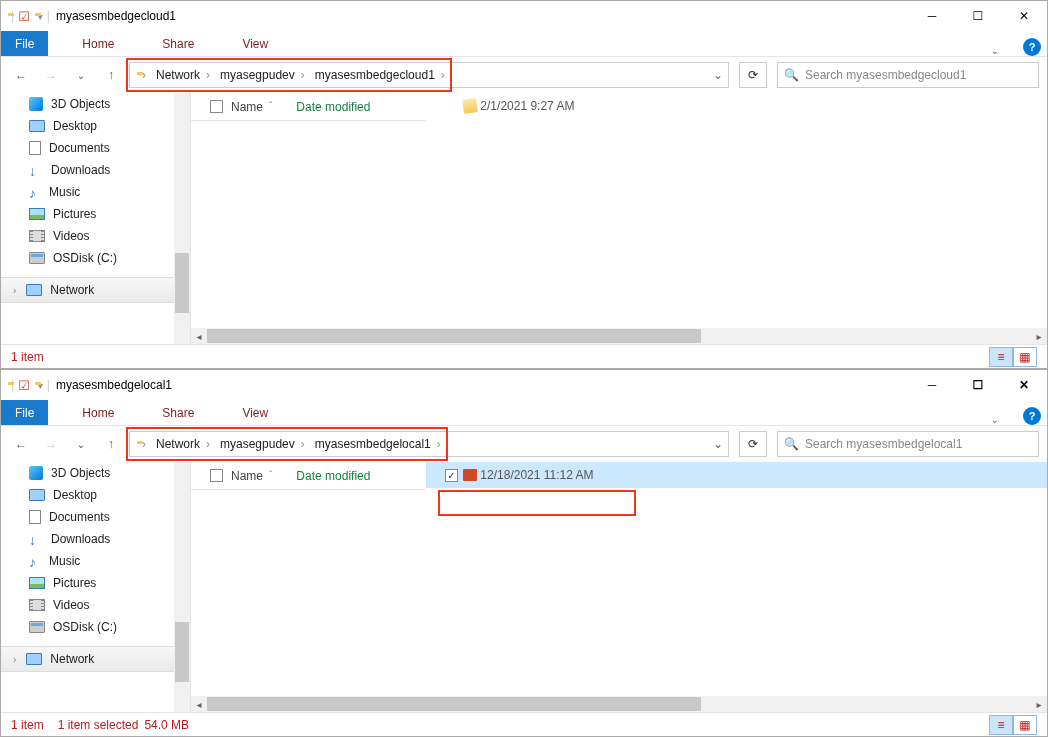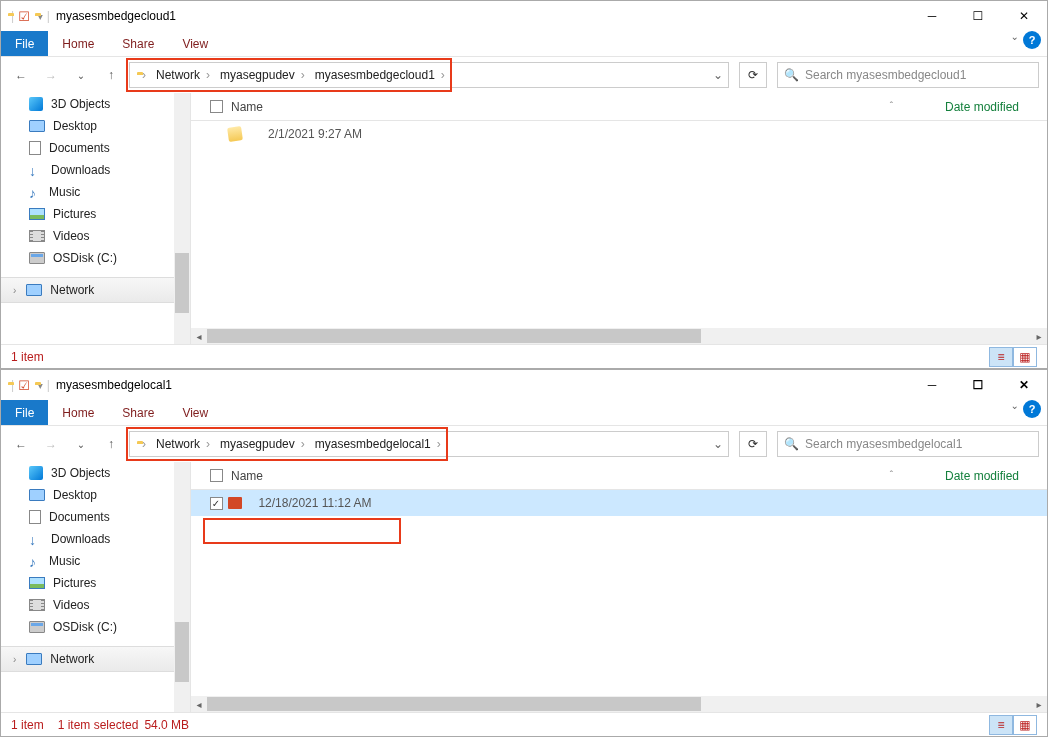--- a/index.html
+++ b/index.html
@@ -8,21 +8,21 @@
 .window { border: 1px solid #aaa; background: #fff; position: relative; }
 .window.top { width: 1048px; height: 369px; }
 .window.bottom { width: 1048px; height: 368px; }
 
 .titlebar { height: 30px; display: flex; align-items: center; padding-left: 6px; background: #fff; }
 .titlebar .qat { display: flex; align-items: center; gap: 4px; }
 .titlebar .tb-title { margin-left: 6px; color: #000; font-size: 12px; }
 .titlebar .spacer { flex: 1; }
 .titlebar .winbtn { width: 46px; height: 30px; display: flex; align-items: center; justify-content: center; color: #000; }
 
-.menubar { height: 26px; display: flex; align-items: flex-start; background: #fff; border-bottom: 1px solid #e5e5e5; }
+.menubar { height: 26px; display: flex; align-items: flex-end; background: #fff; border-bottom: 1px solid #e5e5e5; gap: 20px; }
 .menubar .file { background: #1979ca; color: #fff; padding: 0 14px; height: 100%; display: flex; align-items: center; font-size: 12px; }
 .menubar .mitem { padding: 0 14px; height: 100%; display: flex; align-items: center; color: #7f1d1d; font-size: 12px; }
 .menubar .endspace { flex: 1; }
 .menubar .help { width: 18px; height: 18px; border-radius: 50%; background: #0078d7; color: #fff; display: flex; align-items: center; justify-content: center; margin-right: 6px; font-size: 11px; font-weight: bold; }
 .menubar .chev { color: #666; margin-right: 4px; font-size: 10px; }
 
 .navbar { height: 36px; display: flex; align-items: center; gap: 6px; padding: 0 8px; background: #fff; }
 .navbtn { width: 24px; height: 24px; display: flex; align-items: center; justify-content: center; color: #555; }
 .navbtn.disabled { color: #bbb; }
 .addrbox { flex: 1; height: 26px; border: 1px solid #ccc; display: flex; align-items: center; position: relative; padding-left: 6px; }
@@ -36,21 +36,21 @@
 .searchbox { width: 262px; height: 26px; border: 1px solid #ccc; display: flex; align-items: center; padding: 0 6px; color: #888; gap: 6px; margin-left: 4px; }
 
 .body { display: flex; height: calc(100% - 30px - 26px - 36px - 24px); }
 .sidebar { width: 190px; border-right: 1px solid #e5e5e5; overflow: hidden; position: relative; }
 .sidebar .sbitem { display: flex; align-items: center; gap: 8px; padding: 4px 10px 4px 28px; color: #222; font-size: 12px; }
 .sidebar .sbitem.net { margin-top: 8px; padding-left: 12px; background: linear-gradient(#f7f7f7,#eaeaea); border-top:1px solid #ddd; border-bottom:1px solid #ddd; height: 26px; }
 .sidebar .sbitem.net .chev2 { color: #888; font-size: 10px; margin-right: 2px; }
 .sidebar .sb-scroll { position:absolute; right:0; top:0; bottom:0; width:16px; background:#f0f0f0; }
 .sidebar .sb-thumb { position:absolute; right:1px; width:14px; background:#c8c8c8; }
 
-.content { flex: 1; display: flex; flex-direction: column; position: relative; text-align: center; }
+.content { flex: 1; display: flex; position: relative; }
 .colhead { height: 28px; display: flex; align-items: center; border-bottom: 1px solid #e5e5e5; gap: 0; padding-left: 16px; }
 .colhead .chk { width: 18px; display:flex; align-items:center; justify-content:center; }
 .colhead .colname { flex: 1; display:flex; align-items:center; gap:6px; padding-left: 6px; color:#444; }
 .colhead .sort { color:#888; font-size:10px; margin-left:auto; margin-right:24px; }
 .colhead .coldate { width: 130px; color:#15803d; }
 
 .filelist { flex: 1; overflow: hidden; position: relative; }
 .filerow { height: 26px; display: flex; align-items: center; padding-left: 16px; }
 .filerow.selected { background: #cce8ff; }
 .filerow .chk { width: 18px; display:flex; align-items:center; justify-content:center; }

